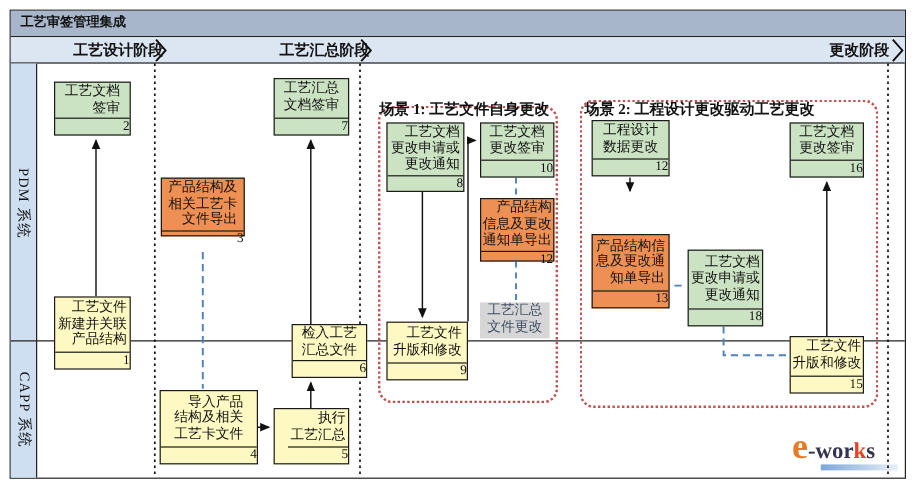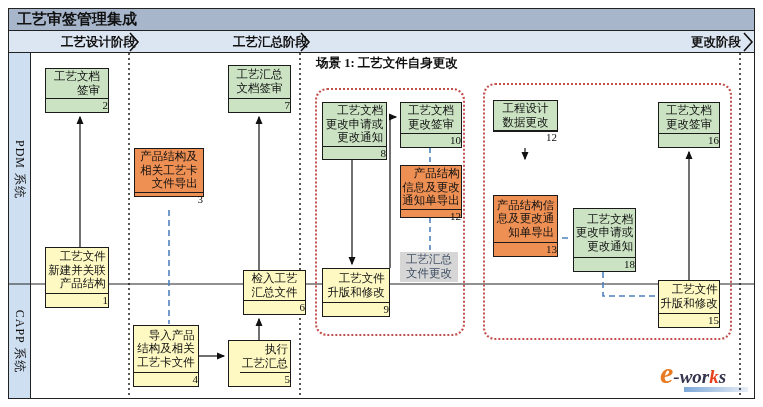--- a/index.html
+++ b/index.html
@@ -1,36 +1,36 @@
 <!DOCTYPE html>
 <html><head>
 <meta charset="utf-8">
 <style>
   html,body{margin:0;padding:0;background:#fff;}
   .canvas{position:relative;width:763px;height:407px;background:#fff;overflow:hidden;
           font-family:"Liberation Serif","DejaVu Serif",serif;color:#111;}
   .frame{position:absolute;left:8px;top:8px;width:747px;height:391px;border:1px solid #222;box-sizing:border-box;background:#fff;}
   .title-bar{position:absolute;left:0;top:0;width:100%;height:22px;background:#a7b6cb;border-bottom:1px solid #222;
-             box-sizing:border-box;font-size:15px;font-weight:bold;line-height:21px;padding-left:8px;}
+             box-sizing:border-box;font-size:11px;font-weight:bold;line-height:21px;padding-left:8px;}
   .phase-bar{position:absolute;left:0;top:22px;width:100%;height:22px;background:#dce6f2;border-bottom:1px solid #222;box-sizing:border-box;}
   .phase-label{position:absolute;top:3px;font-size:12.5px;font-weight:bold;white-space:nowrap;}
   .chev{position:absolute;top:1px;}
   .sidebar-cell{position:absolute;left:0;background:#cfdff2;border-right:1px solid #222;box-sizing:border-box;
                 display:flex;align-items:center;justify-content:center;}
   .vtext{transform:rotate(90deg);white-space:nowrap;font-size:12px;letter-spacing:1px;}
   .overlay{position:absolute;left:0;top:0;width:763px;height:407px;z-index:1;pointer-events:none;}
   .scenario-rect{position:absolute;border:2px dotted #c0504d;border-radius:12px;box-sizing:border-box;z-index:1;}
-  .scenario-label{position:absolute;font-size:12.5px;font-weight:bold;white-space:nowrap;z-index:2;}
+  .scenario-label{position:absolute;font-size:12.5px;font-weight:bold;white-space:nowrap;z-index:2;margin-top:28px;}
   .node{position:absolute;display:flex;flex-direction:column;border:1px solid #1a1a1a;box-sizing:border-box;
         z-index:2;font-size:11.5px;text-align:right;}
   .node .lbl{flex:1;display:flex;align-items:center;justify-content:center;white-space:pre-line;line-height:1.18;padding:1px;}
   .node .num{height:13px;line-height:12px;border-top:1px solid #1a1a1a;font-size:11px;}
   .green{background:#cbe3c3;} .orange{background:#ee9054;} .blue{background:#fef9c3;}
   .grayb{background:#d6d6d6;border:none;color:#3f4f63;z-index:2;}
-  .logo{position:absolute;left:660px;top:358px;width:96px;height:36px;z-index:0;font-style:italic;font-weight:bold;white-space:nowrap;}
+  .logo{position:absolute;left:660px;top:358px;width:96px;height:36px;z-index:0;font-weight:bold;white-space:nowrap;}
   .logo .e{font-size:30px;color:#e87a24;line-height:30px;}
   .logo .w{font-size:19px;color:#34344e;}
   .logo .k{font-size:19px;color:#e8401c;}
   .logo-underline{position:absolute;left:24px;top:29px;width:64px;height:5px;
                   background:linear-gradient(to right,#7ba7d7,#e8eef7);}
 </style>
 </head>
 <body>
 
 <div class="canvas">
@@ -90,41 +90,42 @@
     <line x1="689" y1="280" x2="689" y2="152" stroke="#111" stroke-width="1.2" marker-end="url(#ab)"></line>
 
     <line x1="169" y1="210" x2="169" y2="324" stroke="#4f81bd" stroke-width="1.6" stroke-dasharray="6,4"></line>
     <line x1="430" y1="148" x2="430" y2="165" stroke="#4f81bd" stroke-width="1.6" stroke-dasharray="5,4"></line>
     <line x1="430" y1="218" x2="430" y2="251" stroke="#4f81bd" stroke-width="1.6" stroke-dasharray="5,4"></line>
     <path d="M525,225 L525,238 L572,238" fill="none" stroke="#4f81bd" stroke-width="1.6" stroke-dasharray="6,4"></path>
     <path d="M603,272 L603,296 L657,296" fill="none" stroke="#4f81bd" stroke-width="1.6" stroke-dasharray="6,4"></path>
   </svg>
 
   <span class="scenario-label" style="left:316px;top:55px;">场景 1: 工艺文件自身更改</span>
+  <span class="scenario-label" style="left:487px;top:55px;">场景 2: 工程设计更改驱动工艺更改</span>
   <div class="scenario-rect" style="left:315px;top:88px;width:150px;height:248px;"></div>
   <div class="scenario-rect" style="left:483px;top:83px;width:249px;height:257px;"></div>
 
   <div class="node green" style="left:45px;top:68px;width:64px;height:45px;">
     <span class="lbl">工艺文档
 签审</span>
     <span class="num">2</span>
   </div>
   <div class="node blue" style="left:45px;top:247px;width:64px;height:61px;">
     <span class="lbl">工艺文件
 新建并关联
 产品结构</span>
     <span class="num">1</span>
   </div>
   <div class="node orange" style="left:134px;top:148px;width:70px;height:49px;">
     <span class="lbl">产品结构及
 相关工艺卡
 文件导出</span>
     <span class="num">3</span>
   </div>
-  <div class="node blue" style="left:133px;top:325px;width:66px;height:62px;">
+  <div class="node blue" style="left:133px;top:325px;width:82px;height:62px;">
     <span class="lbl">导入产品
 结构及相关
 工艺卡文件</span>
     <span class="num">4</span>
   </div>
   <div class="node blue" style="left:228px;top:340px;width:63px;height:47px;padding-left:11px;">
     <span class="lbl">执行
 工艺汇总</span>
     <span class="num">5</span>
   </div>
@@ -159,21 +160,21 @@
   <div class="node grayb" style="left:400px;top:252px;width:58px;height:30px;">
     <span class="lbl">工艺汇总
 文件更改</span>
   </div>
   <div class="node blue" style="left:322px;top:268px;width:68px;height:49px;">
     <span class="lbl">工艺文件
 升版和修改</span>
     <span class="num">9</span>
   </div>
 
-  <div class="node green" style="left:493px;top:100px;width:65px;height:32px;">
+  <div class="node green" style="left:493px;top:100px;width:65px;height:47px;">
     <span class="lbl">工程设计
 数据更改</span>
     <span class="num">12</span>
   </div>
   <div class="node orange" style="left:493px;top:163px;width:65px;height:62px;margin-top:32px;">
     <span class="lbl">产品结构信
 息及更改通
 知单导出</span>
     <span class="num">13</span>
   </div>

